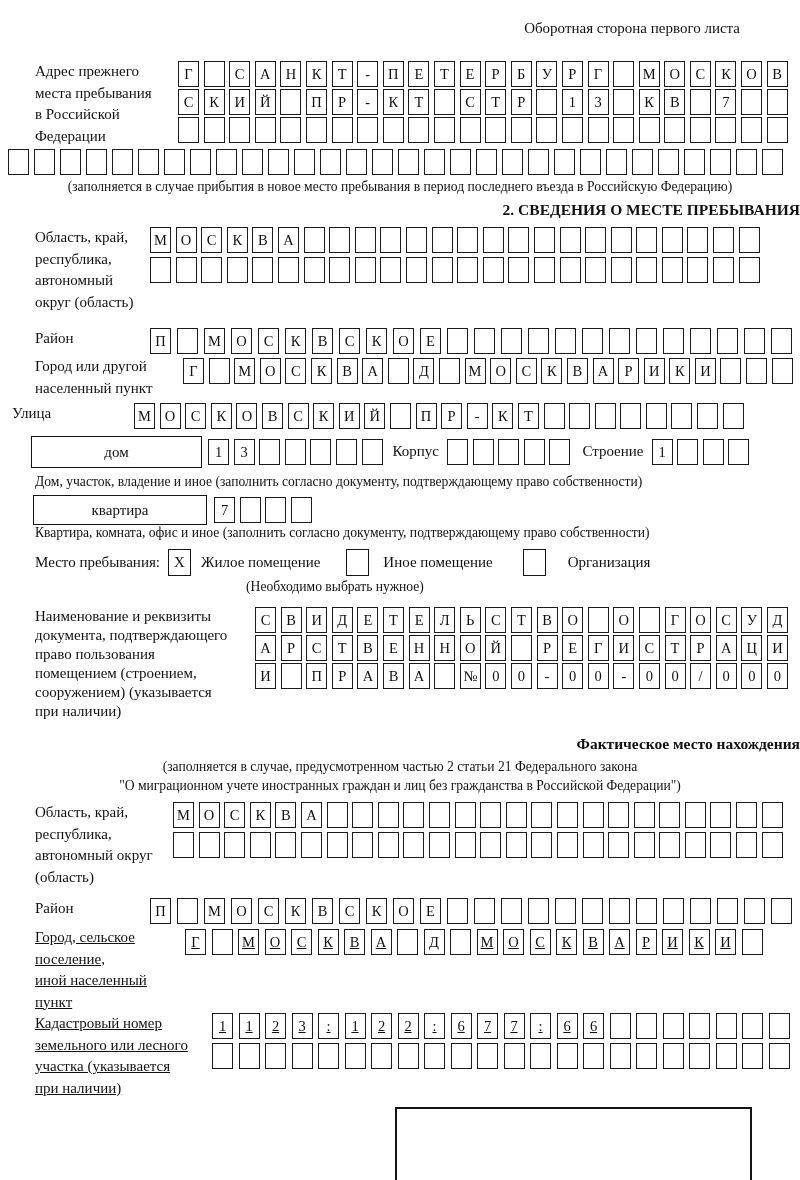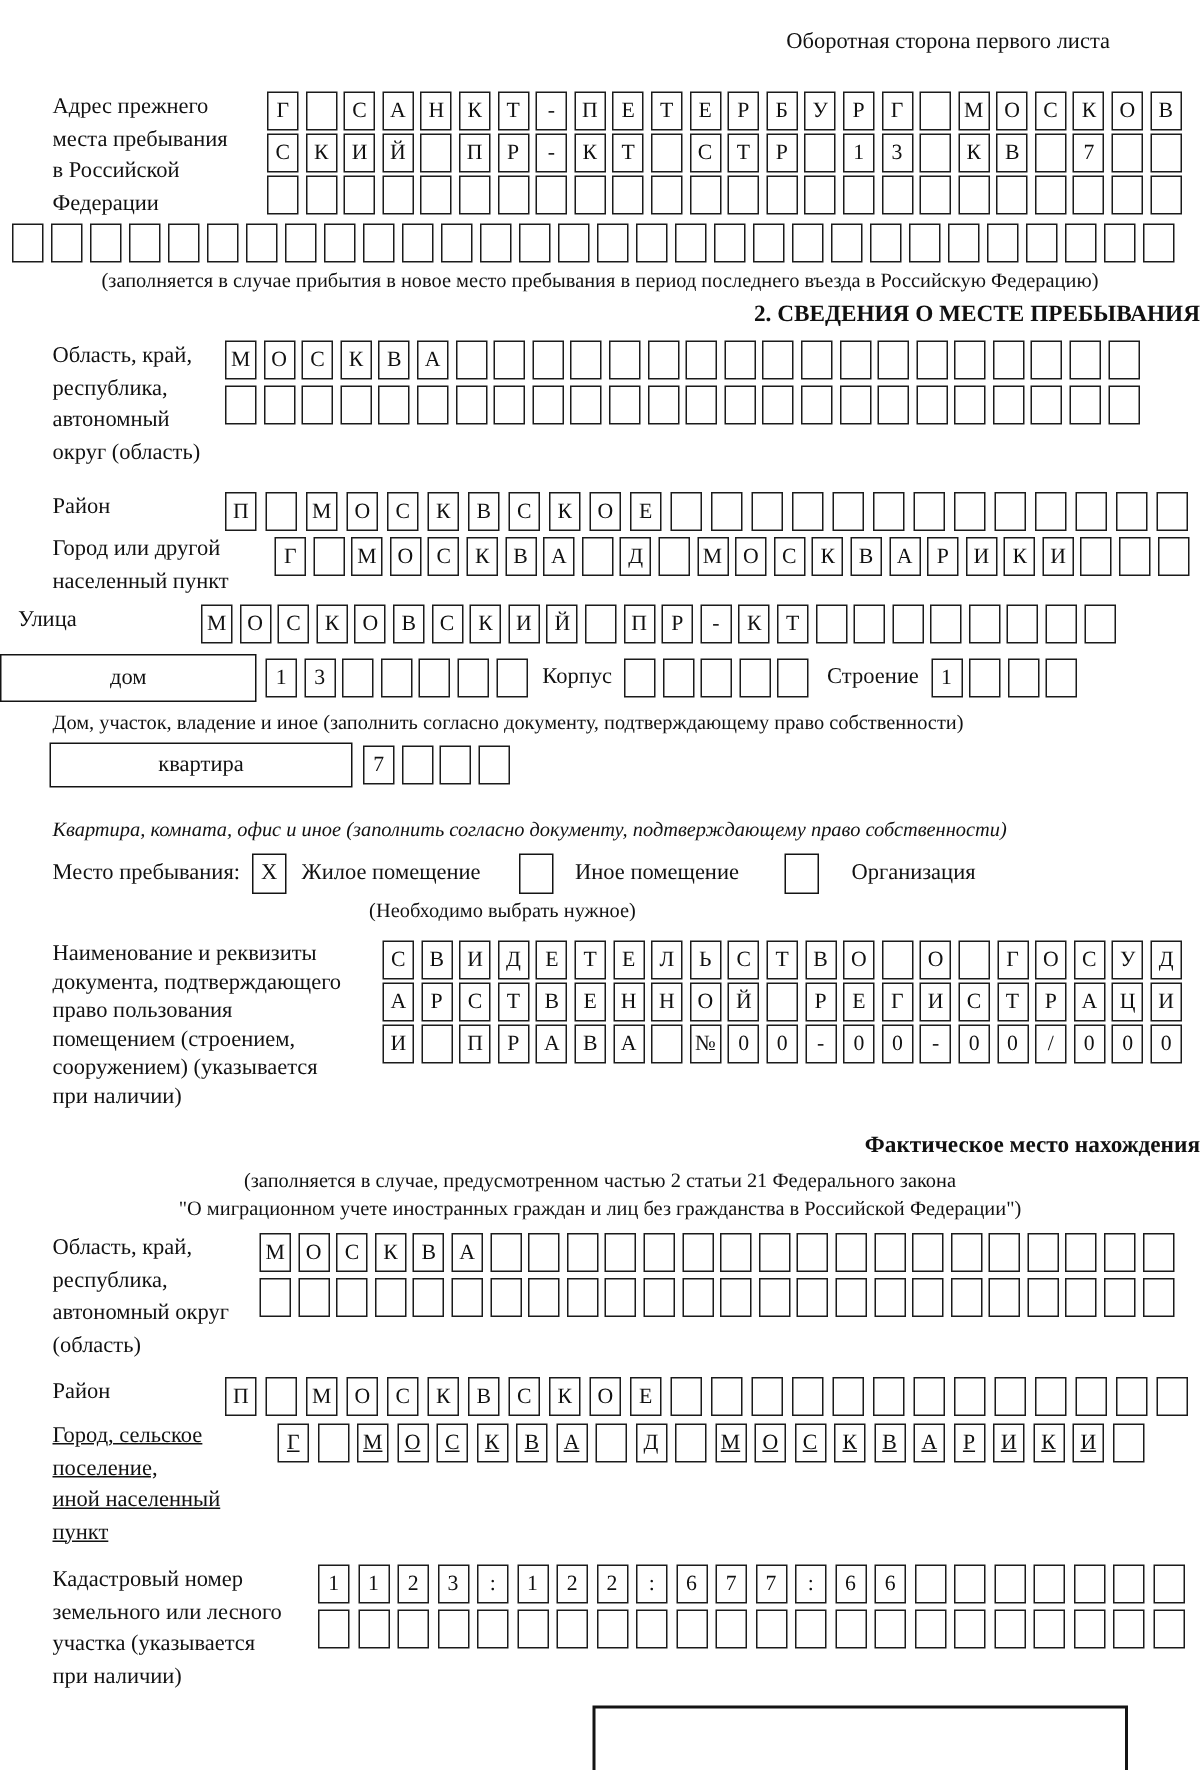--- a/index.html
+++ b/index.html
@@ -295,21 +295,21 @@
         <span class="cell"></span>
         <span class="cell"></span>
         <span class="cell"></span>
         <span class="cell"></span>
         <span class="cell"></span>
         <span class="cell"></span>
         <span class="cell"></span>
       </div>
   </div>
 
-  <div class="flexrow" style="margin-top:7px;align-items:center;">
+  <div class="flexrow" style="margin-top:7px;padding-left:31px;align-items:center;">
     <div class="widebox" style="width:171px;height:32px;">дом</div>
     <div class="cells" style="margin-left:6px;">
         <span class="cell">1</span>
         <span class="cell">3</span>
         <span class="cell"></span>
         <span class="cell"></span>
         <span class="cell"></span>
         <span class="cell"></span>
         <span class="cell"></span>
       </div>
@@ -325,29 +325,29 @@
     <div class="cells">
         <span class="cell">1</span>
         <span class="cell"></span>
         <span class="cell"></span>
         <span class="cell"></span>
       </div>
   </div>
   <div class="note pl35" style="margin-top:6px;">Дом, участок, владение и иное (заполнить согласно документу, подтверждающему право собственности)</div>
 
   <div class="flexrow" style="margin-top:5px;padding-left:33px;align-items:center;">
-    <div class="widebox" style="width:202px;height:30px;">квартира</div>
+    <div class="widebox" style="width:174px;height:30px;">квартира</div>
     <div class="cells" style="margin-left:7px;">
         <span class="cell">7</span>
         <span class="cell"></span>
         <span class="cell"></span>
         <span class="cell"></span>
       </div>
   </div>
-  <div class="note pl35" style="margin-top:20px;font-style:italic;">Квартира, комната, офис и иное (заполнить согласно документу, подтверждающему право собственности)</div>
+  <div class="note pl35" style="margin-top:0;">Квартира, комната, офис и иное (заполнить согласно документу, подтверждающему право собственности)</div>
 
   <div class="flexrow pl35" style="margin-top:8px;align-items:center;">
     <div class="lbl">Место пребывания:</div>
     <div class="typeopt" style="margin-left:8px;">
       <span class="chk">X</span>
       <span style="margin-left:10px;">Жилое помещение</span>
     </div>
     <div class="typeopt" style="margin-left:26px;">
       <span class="chk"></span>
       <span style="margin-left:14px;">Иное помещение</span>
@@ -547,21 +547,21 @@
         <span class="cell">В</span>
         <span class="cell">А</span>
         <span class="cell">Р</span>
         <span class="cell">И</span>
         <span class="cell">К</span>
         <span class="cell">И</span>
         <span class="cell"></span>
       </div>
   </div>
 
-  <div class="flexrow pl35" style="margin-top:10px;">
+  <div class="flexrow pl35" style="text-decoration:underline;">
     <div class="lbl" style="width:177px;flex:0 0 177px;">Кадастровый номер<br>земельного или лесного<br>участка (указывается<br>при наличии)</div>
     <div class="cellcol mb4">
       <div class="cells g55">
           <span class="cell">1</span>
           <span class="cell">1</span>
           <span class="cell">2</span>
           <span class="cell">3</span>
           <span class="cell">:</span>
           <span class="cell">1</span>
           <span class="cell">2</span>

